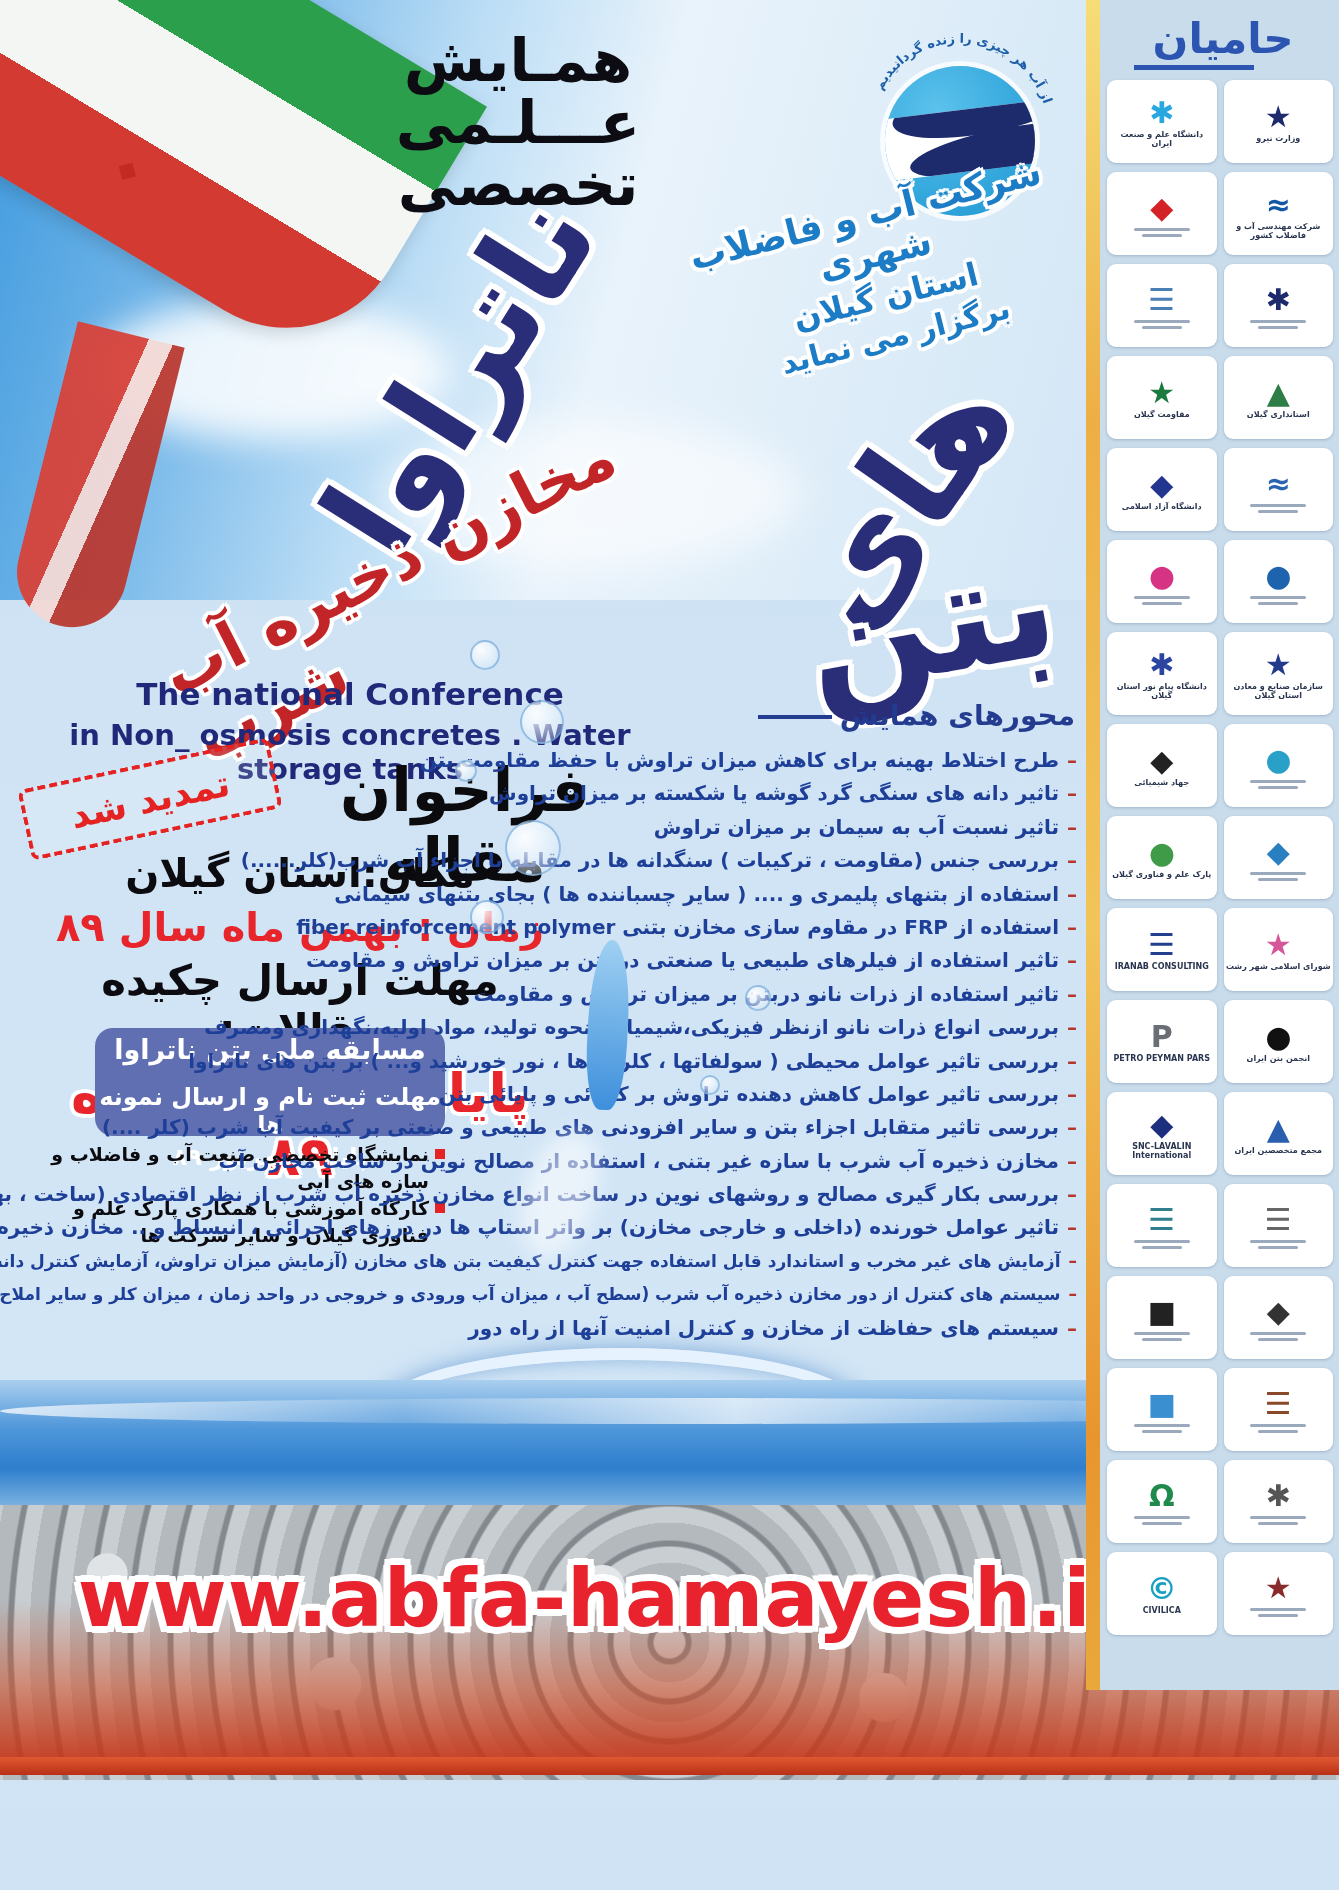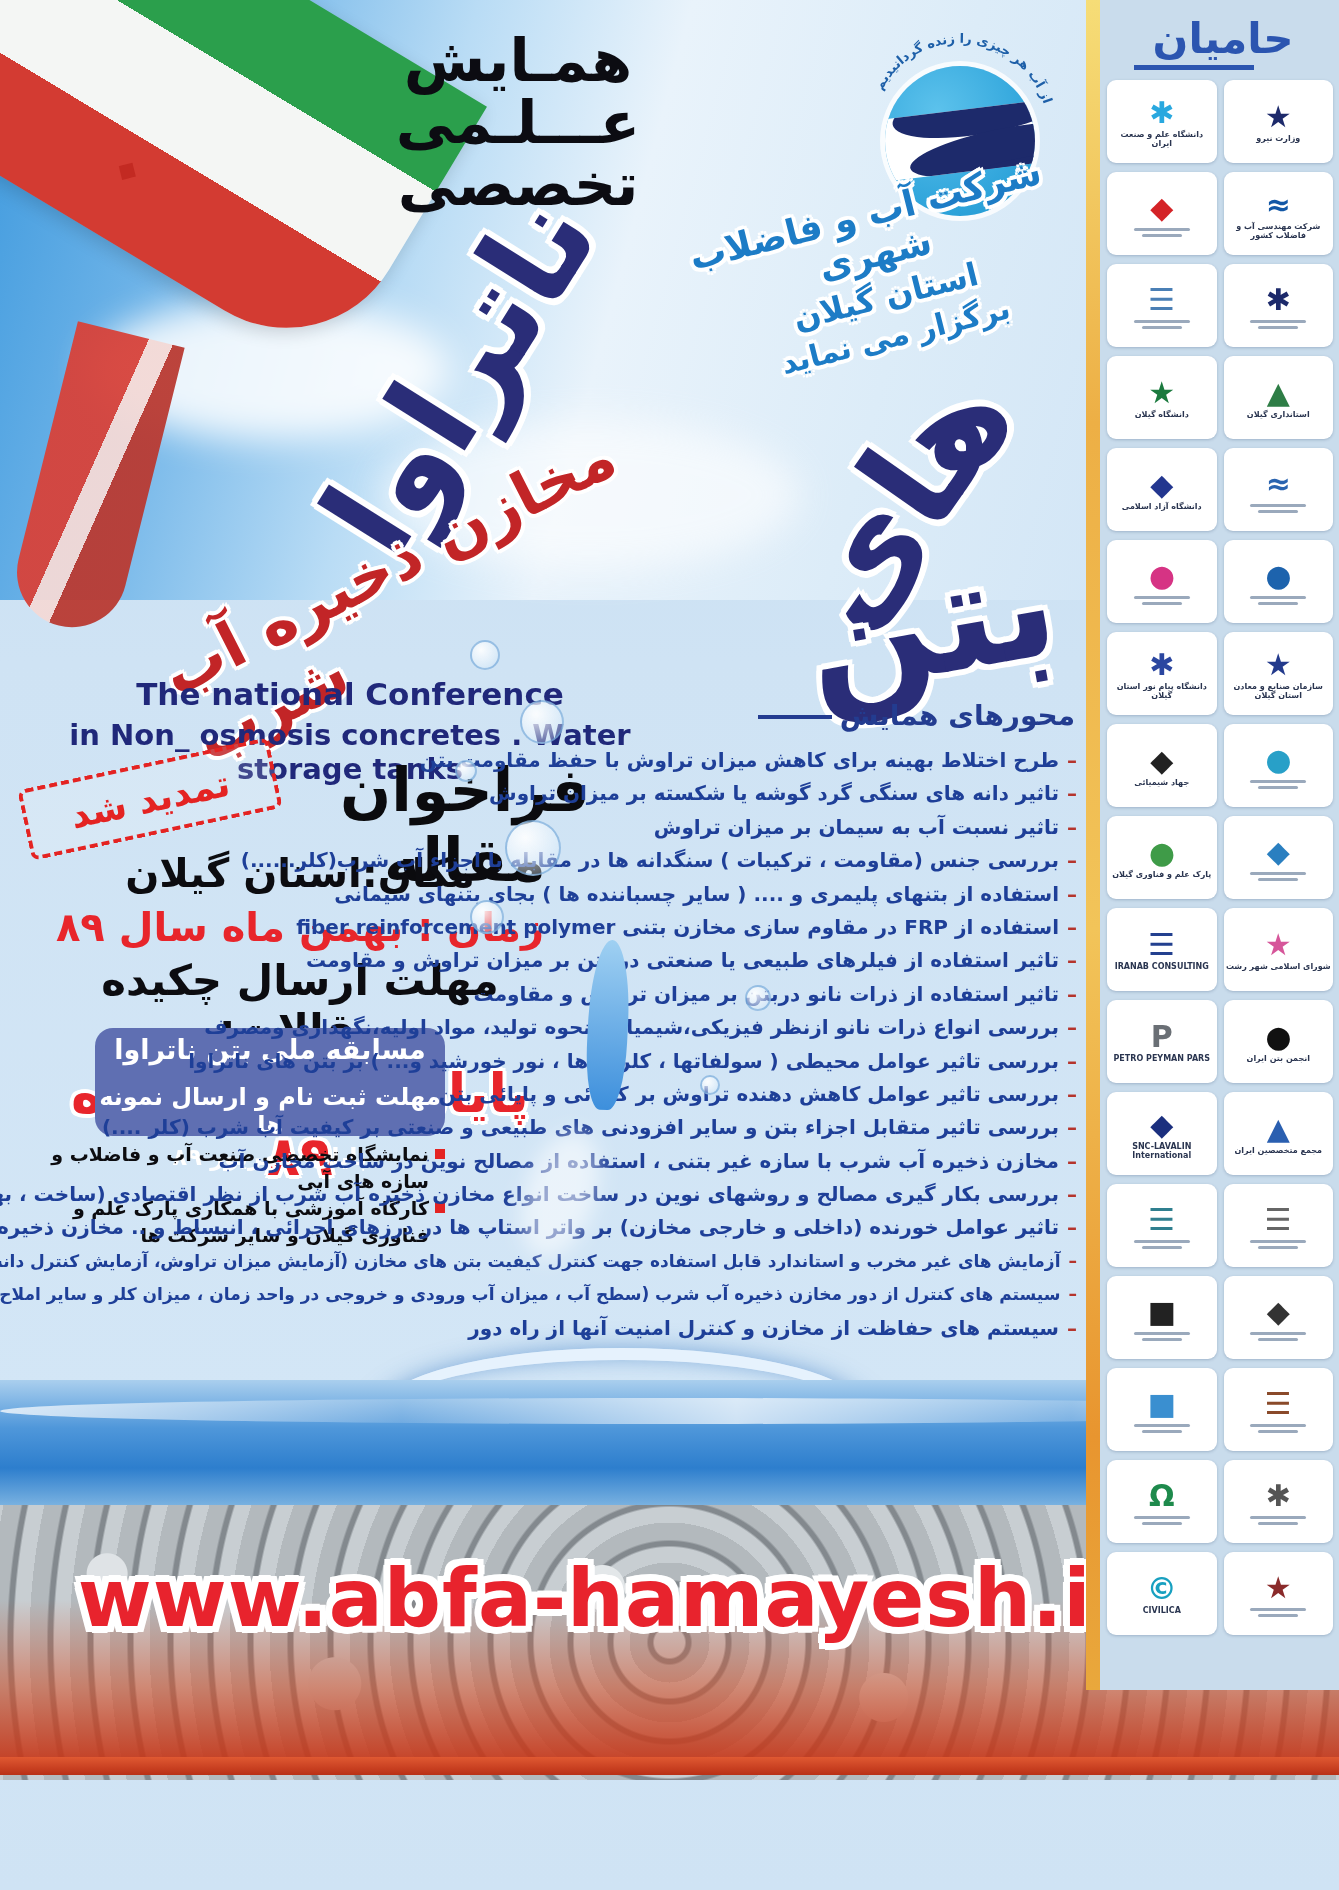--- a/index.html
+++ b/index.html
@@ -279,21 +279,21 @@
         <div class="sp-glyph" style="color: rgb(74, 127, 181);">☰</div>
         <div class="cap-bar"></div>
         <div class="cap-bar" style="width: 40px;"></div>
       </div>
       <div class="sp-tile">
         <div class="sp-glyph" style="color: rgb(46, 125, 70);">▲</div>
         <div class="sp-cap">استانداری گیلان</div>
       </div>
       <div class="sp-tile">
         <div class="sp-glyph" style="color: rgb(27, 122, 62);">★</div>
-        <div class="sp-cap">دانشگاه گیلان</div>
+        <div class="sp-cap">مقاومت گیلان</div>
       </div>
       <div class="sp-tile">
         <div class="sp-glyph" style="color: rgb(42, 100, 176);">≈</div>
         <div class="cap-bar"></div>
         <div class="cap-bar" style="width: 40px;"></div>
       </div>
       <div class="sp-tile">
         <div class="sp-glyph" style="color: rgb(35, 54, 143);">◆</div>
         <div class="sp-cap">دانشگاه آزاد اسلامی</div>
       </div>

